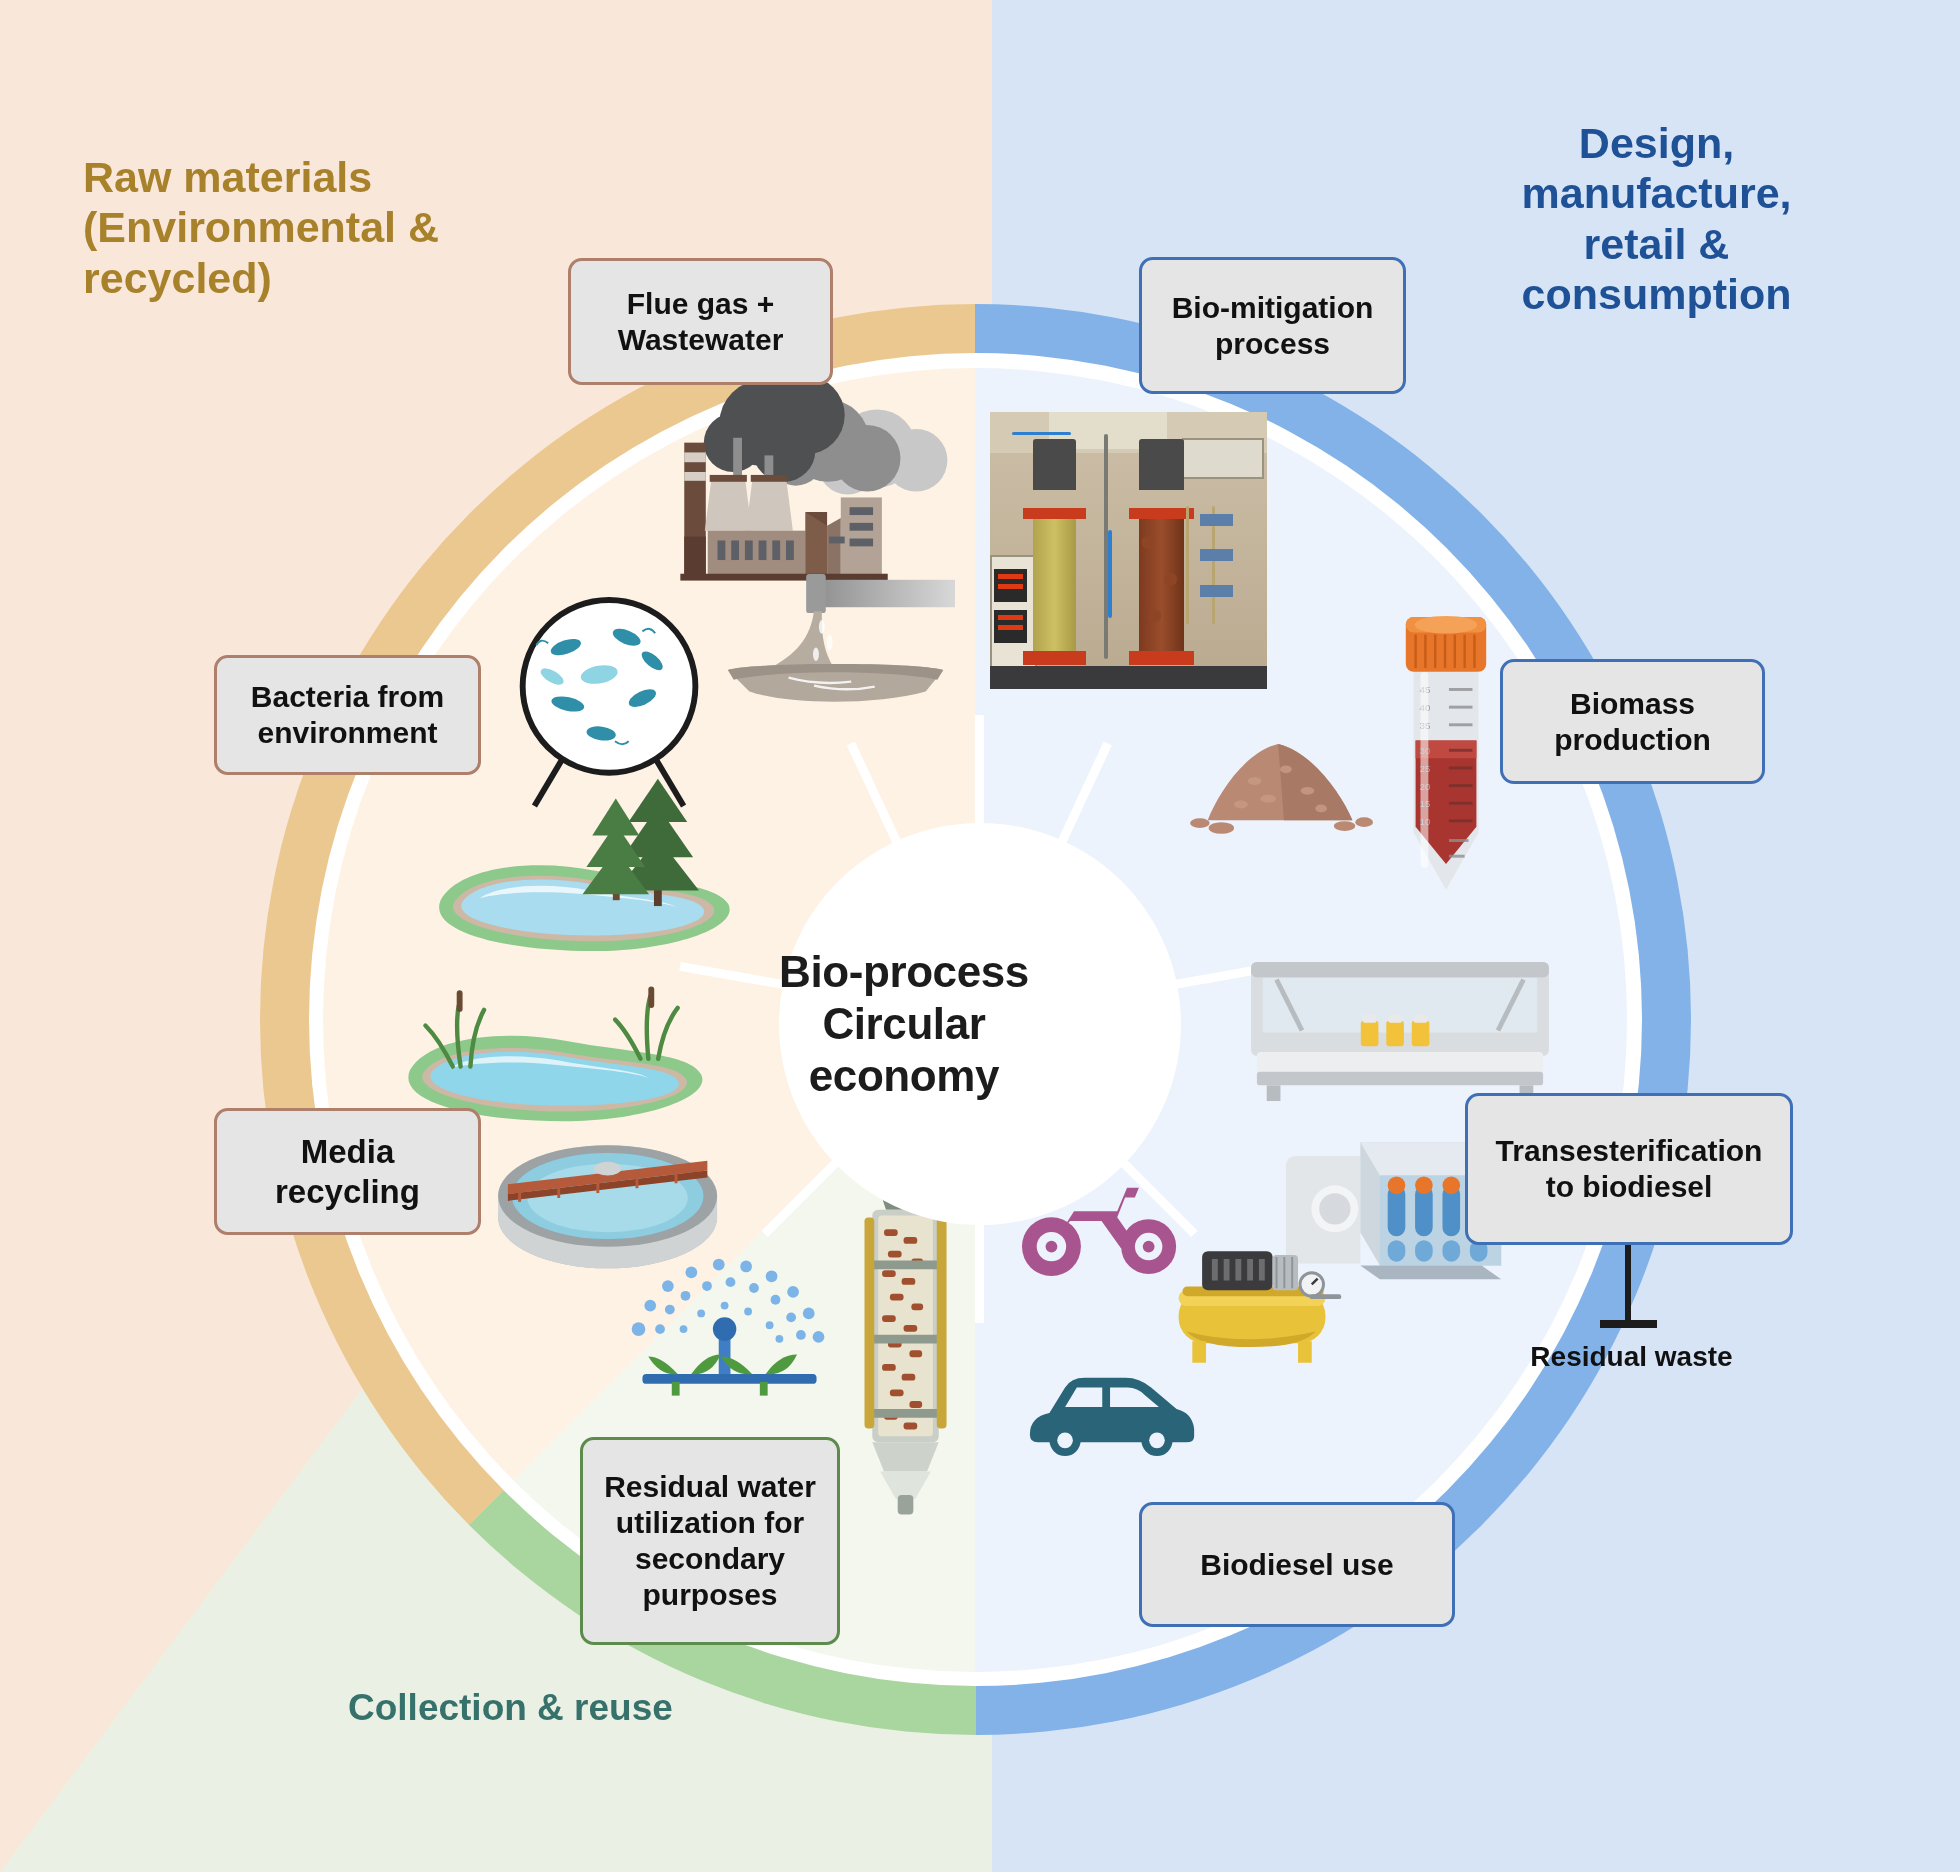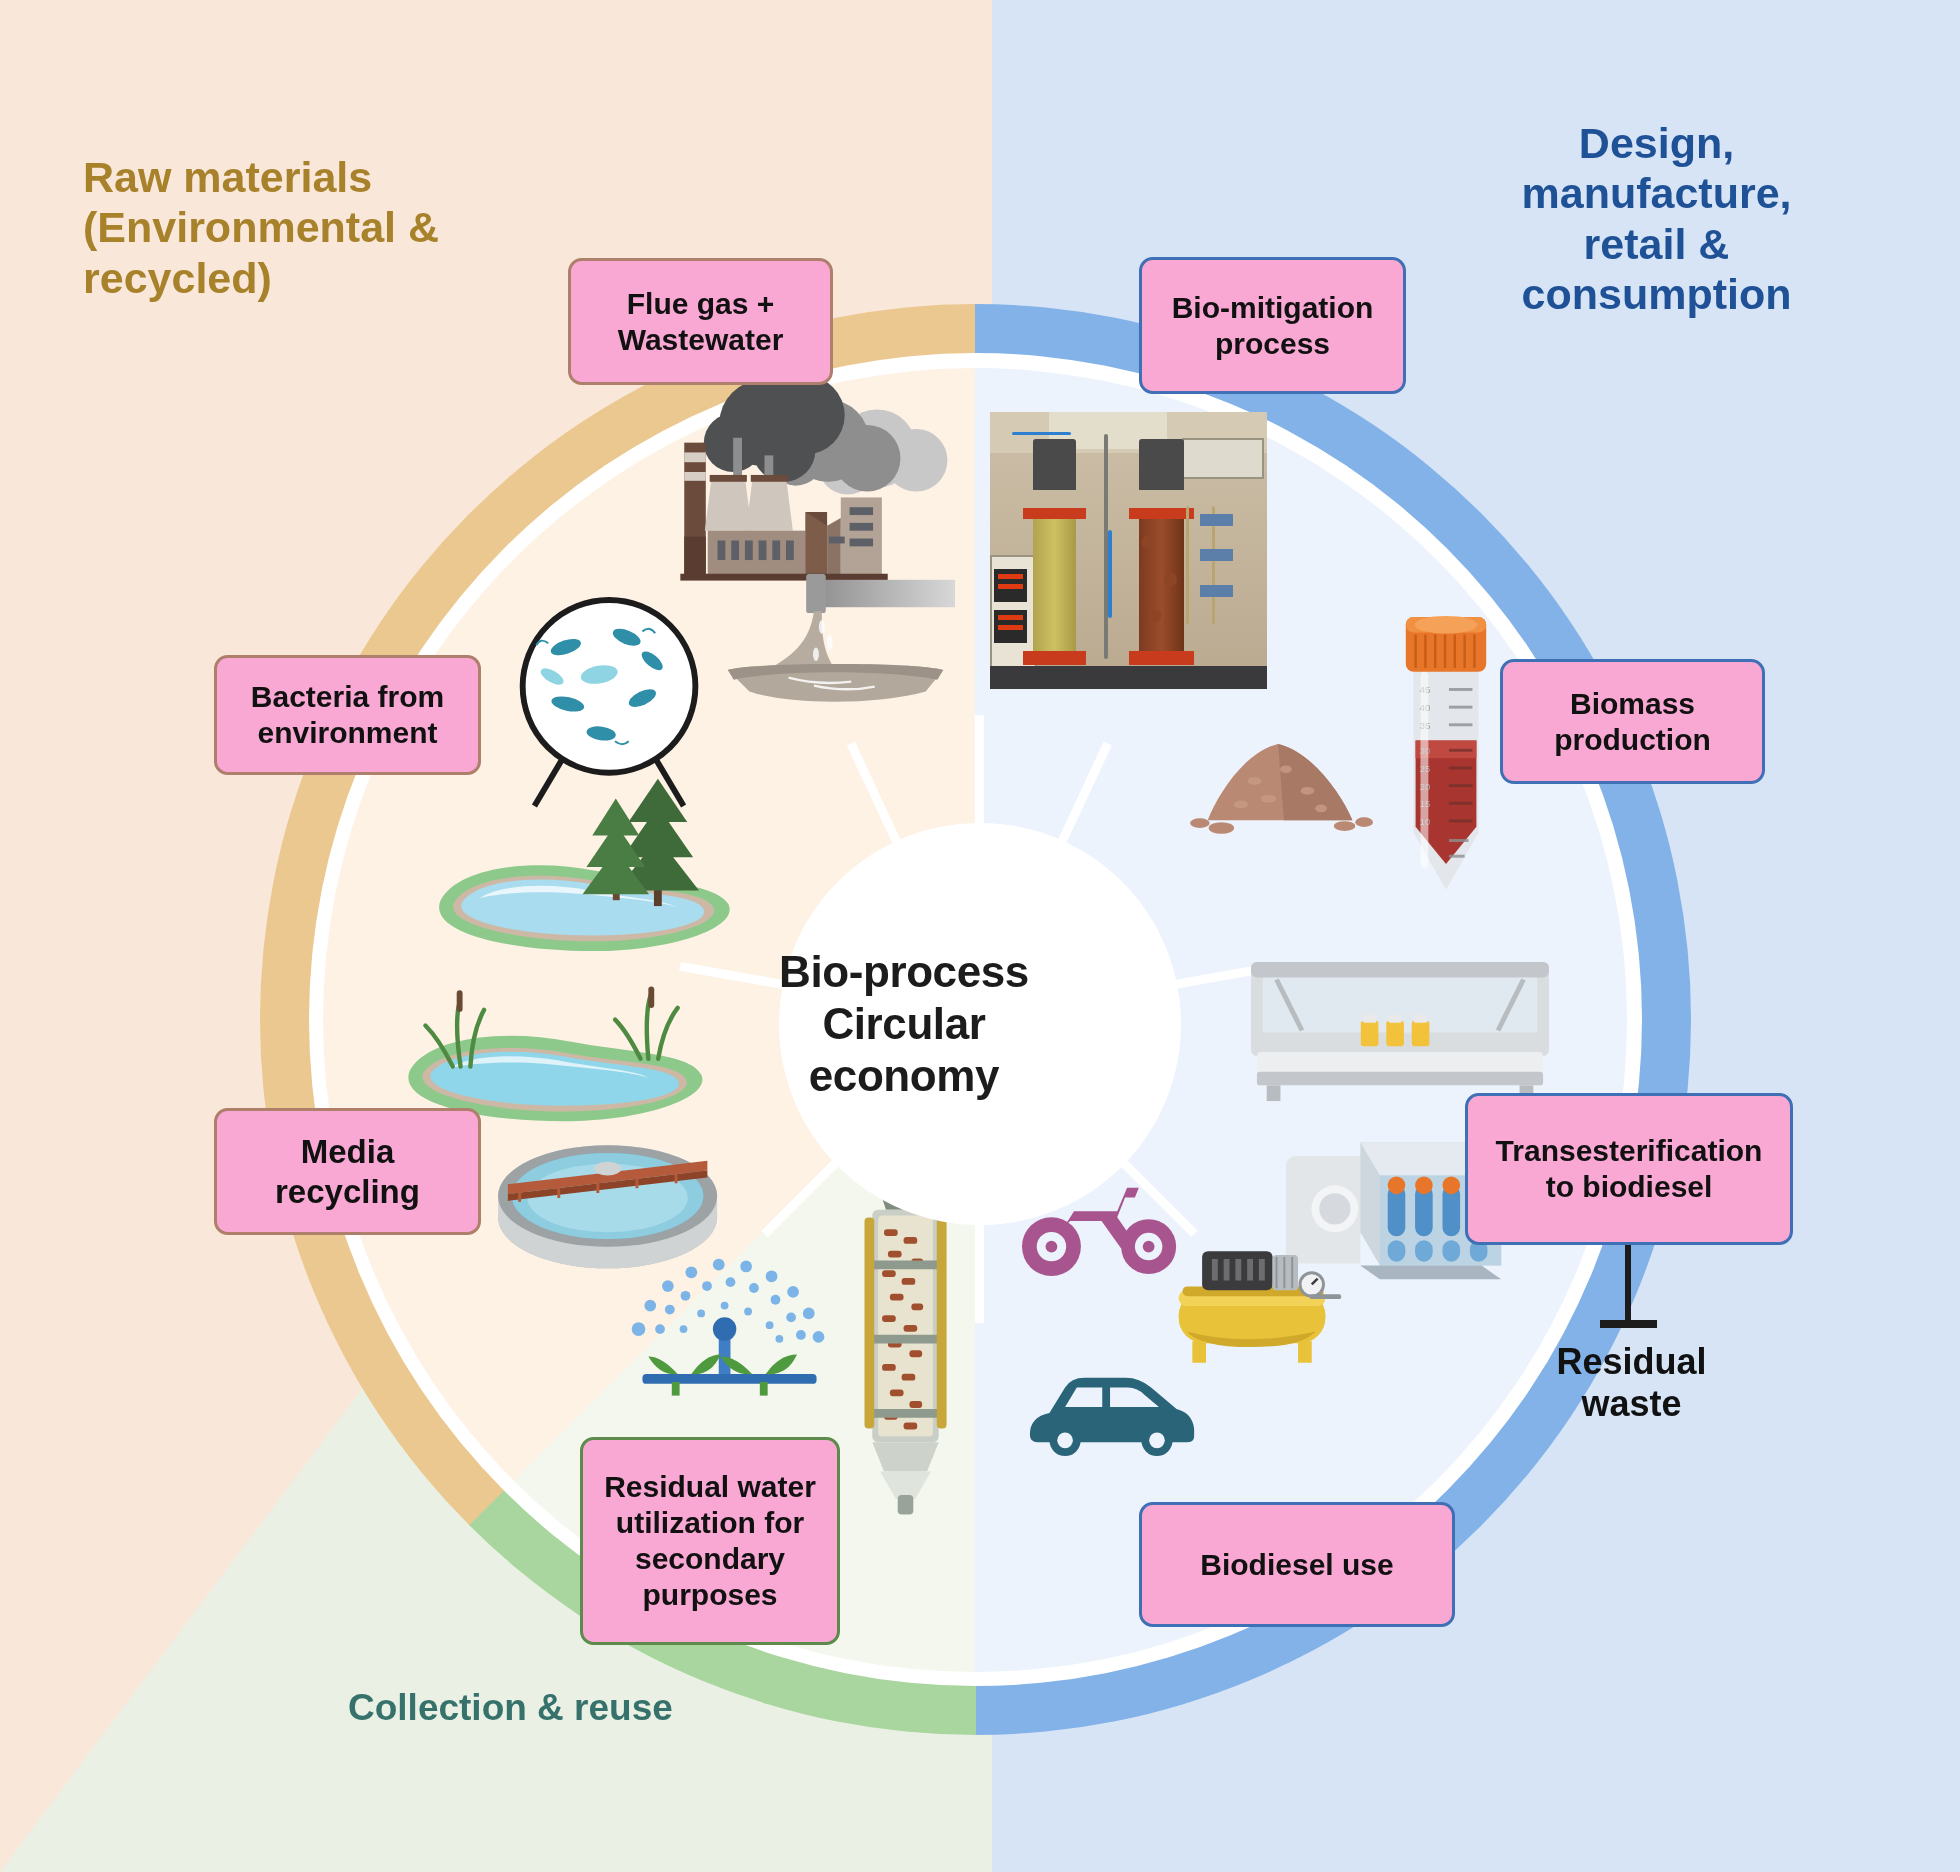--- a/index.html
+++ b/index.html
@@ -69,21 +69,21 @@
   }
 
   
   .qtitle{position:absolute;font-weight:bold;line-height:1.17;}
   .q-raw{left:83px;top:152px;width:421px;font-size:43px;color:#A8812B;}
   .q-design{left:1495px;top:118px;width:323px;font-size:43px;color:#1F5196;text-align:center;}
   .q-collect{left:348px;top:1686px;font-size:37px;color:#36716B;}
 
   
   .lbl{
-    position:absolute;background:#f9a8d4;border-radius:13.7px;
+    position:absolute;background:#e5e5e5;border-radius:13.7px;
     display:flex;align-items:center;justify-content:center;text-align:center;
     font-weight:bold;color:#111;line-height:1.2;box-sizing:border-box;
     padding:9.8px 13.7px;
   }
   .lbl.brown{border:3.9px solid #AE7F6B;}
   .lbl.green{border:3.9px solid #5C8B4C;}
   .lbl.blue{border:3.9px solid #3F6FB5;}
 
   #lbl-flue{left:568px;top:258px;width:265px;height:127px;font-size:30px;}
   #lbl-bacteria{left:214px;top:655px;width:267px;height:120px;font-size:30px;}
@@ -92,21 +92,21 @@
   #lbl-biomitigation{left:1139px;top:257px;width:267px;height:137px;font-size:30px;}
   #lbl-biomass{left:1500px;top:659px;width:265px;height:125px;font-size:30px;border-radius:14px;}
   #lbl-transest{left:1465px;top:1093px;width:328px;height:152px;font-size:30px;}
   #lbl-biodiesel{left:1139px;top:1502px;width:316px;height:125px;font-size:30px;}
 
   .connector{position:absolute;background:#1c1c1c;}
   #conn-line{left:1625px;top:1245px;width:5.9px;height:81px;}
   #conn-cap{left:1600px;top:1320px;width:57px;height:7.8px;}
   #residual-waste-text{
     position:absolute;left:1509px;top:1341px;width:245px;text-align:center;
-    font-size:36px;font-weight:bold;color:#111;
+    font-size:28px;font-weight:bold;color:#111;
   }
 
   
   .ill{position:absolute;}
 
   
   #photo-bioreactor{
     left:990px;top:412px;width:277px;height:277px;
     background:linear-gradient(#cdbfa8,#b9a98f);
     overflow:hidden;

